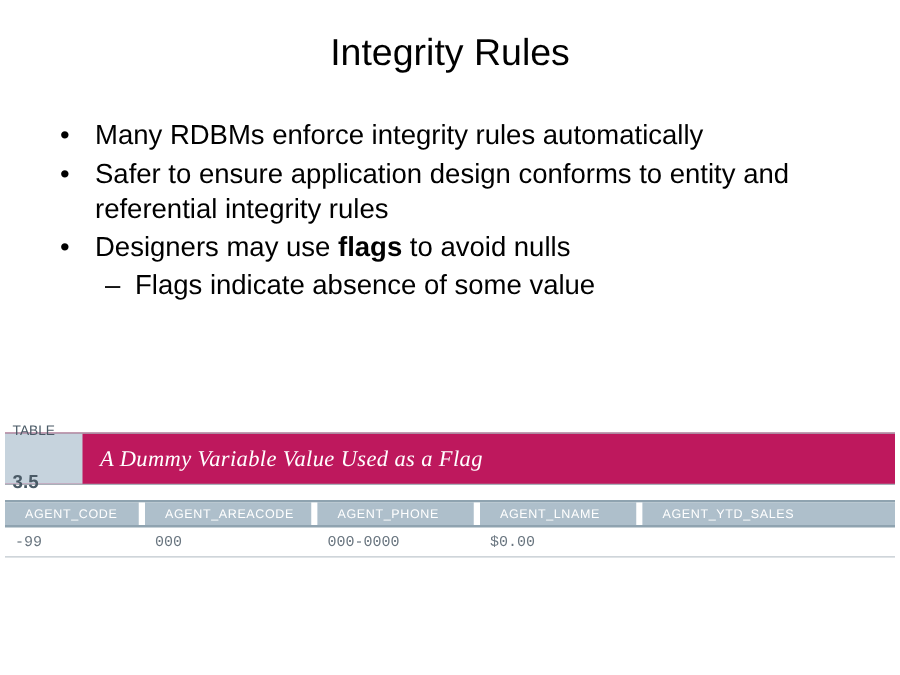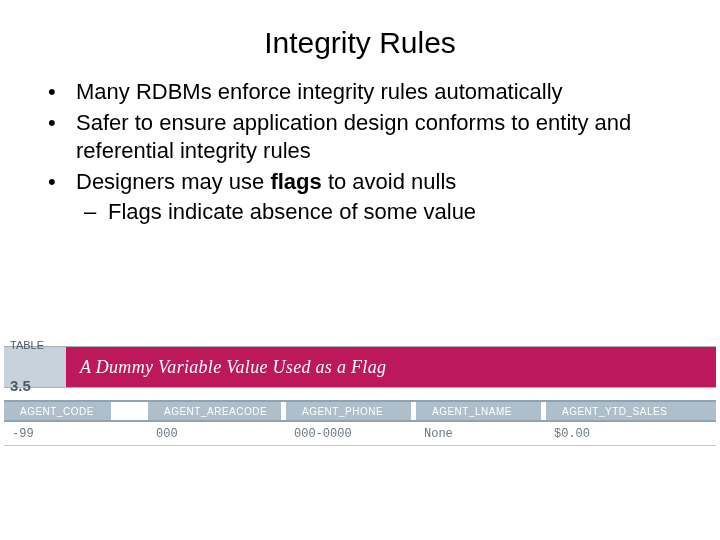--- a/index.html
+++ b/index.html
@@ -15,21 +15,21 @@
   .slide {
     width: 100%;
     height: 100%;
     padding: 20px 40px 0 40px;
     position: relative;
   }
   .title {
     text-align: center;
     font-size: 30px;
     font-weight: normal;
-    margin-bottom: 18px;
+    margin-bottom: 34px;
     margin-top: 6px;
   }
   .bullets {
     font-size: 22px;
     line-height: 1.3;
     padding-left: 8px;
   }
   .bullet1 {
     display: flex;
     margin-bottom: 2px;
@@ -116,21 +116,21 @@
     align-items: center;
     border-bottom: 1px solid #c0c8ce;
   }
   .data-c {
     color: #6a7680;
     font-size: 12px;
     padding-left: 8px;
     font-family: Liberation Mono, monospace;
   }
   .c1 { width: 112px; }
-  .c2 { width: 138px; margin-left: 32px; }
+  .c2 { width: 138px; }
   .c3 { width: 130px; }
   .c4 { width: 130px; }
   .c5 { flex: 1; }
 
   .footer {
     position: absolute;
     bottom: 22px;
     left: 40px;
     right: 40px;
     display: flex;
@@ -182,19 +182,18 @@
       <div class="col-h c1">AGENT_CODE</div>
       <div class="col-h c2">AGENT_AREACODE</div>
       <div class="col-h c3">AGENT_PHONE</div>
       <div class="col-h c4">AGENT_LNAME</div>
       <div class="col-h c5">AGENT_YTD_SALES</div>
     </div>
     <div class="data-row">
       <div class="data-c c1">-99</div>
       <div class="data-c c2">000</div>
       <div class="data-c c3">000-0000</div>
-      <div class="data-c c4">None</div>
       <div class="data-c c5">$0.00</div>
     </div>
   </div>
 
 
 </div>
 
 </body></html>

